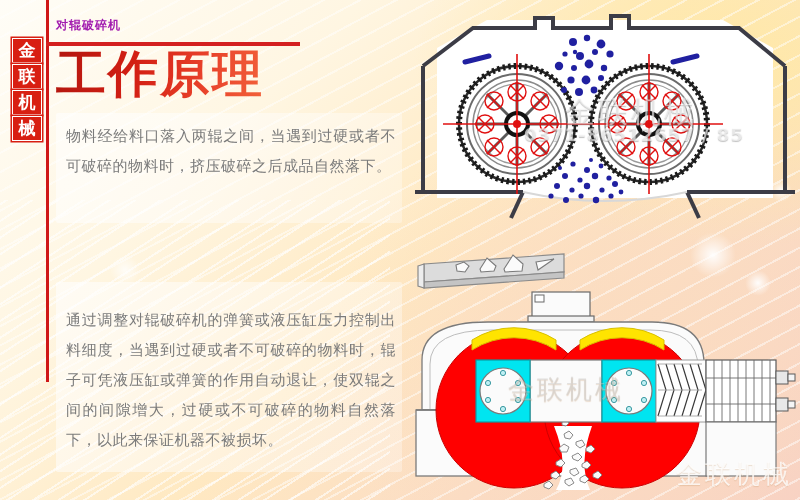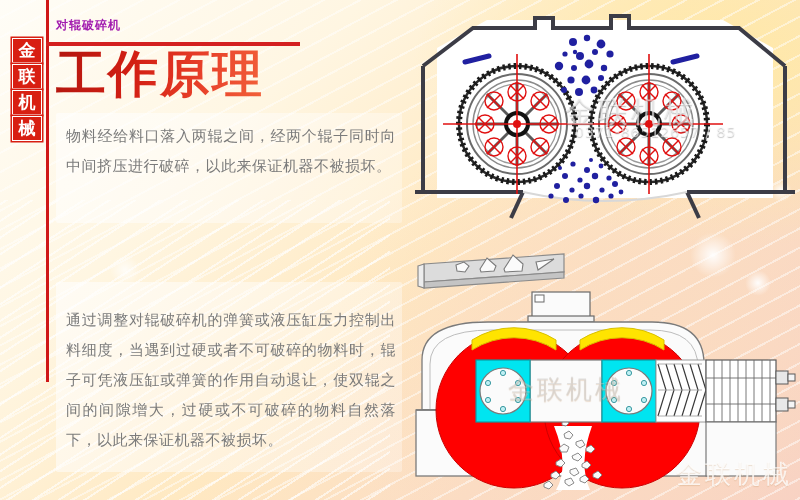--- a/index.html
+++ b/index.html
@@ -83,21 +83,21 @@
   .diag-bot{left:404px;top:238px;width:392px;height:258px;}
 
   .wm{
     position:absolute;color:rgba(255,255,255,.72);
     font-size:27px;font-weight:normal;letter-spacing:3px;
     text-shadow:0 1px 1px rgba(190,140,90,.28);
     pointer-events:none;
   }
   .wm-top{left:565px;top:92px;font-size:30px;color:rgba(255,255,255,.55);
           text-shadow:0 1px 1px rgba(120,120,120,.45);}
-  .wm-phone{left:575px;top:124px;font-size:14px;font-weight:normal;
+  .wm-phone{left:524px;top:124px;font-size:18px;font-weight:bold;
             color:rgba(255,255,255,.60);letter-spacing:1px;
             text-shadow:0 1px 1px rgba(120,120,120,.45);}
   .wm-mid{left:508px;top:372px;font-size:26px;color:rgba(200,200,200,.45);}
   .wm-bot{right:8px;bottom:8px;font-size:26px;color:rgba(255,255,255,.78);}
 </style>
 </head>
 <body>
 
 <div class="stage">
 
@@ -116,21 +116,21 @@
     <div class="ch">械</div>
   </div>
 
   <div class="vrule"></div>
 
   <div class="kicker">对辊破碎机</div>
   <div class="hrule"></div>
   <div class="title">工作原理</div>
 
   <div class="panel panel-1"></div>
-  <div class="ptext ptext-1">物料经给料口落入两辊之间，经两个辊子同时向中间挤压进行破碎，以此来保证机器不被损坏。</div>
+  <div class="ptext ptext-1">物料经给料口落入两辊之间，当遇到过硬或者不可破碎的物料时，挤压破碎之后成品自然落下。</div>
 
   <div class="panel panel-2"></div>
   <div class="ptext ptext-2">通过调整对辊破碎机的弹簧或液压缸压力控制出料细度，当遇到过硬或者不可破碎的物料时，辊子可凭液压缸或弹簧的作用自动退让，使双辊之间的间隙增大，过硬或不可破碎的物料自然落下，以此来保证机器不被损坏。</div>
 
   <div class="diagram diag-top">
     <svg width="380" height="222" viewBox="0 0 380 222" xmlns="http://www.w3.org/2000/svg">
       <defs>
         <clipPath id="bodyclip">
             <path d="M20 40 L70 12 L310 12 L360 40 L360 196 L20 196 Z"></path>
           </clipPath>

